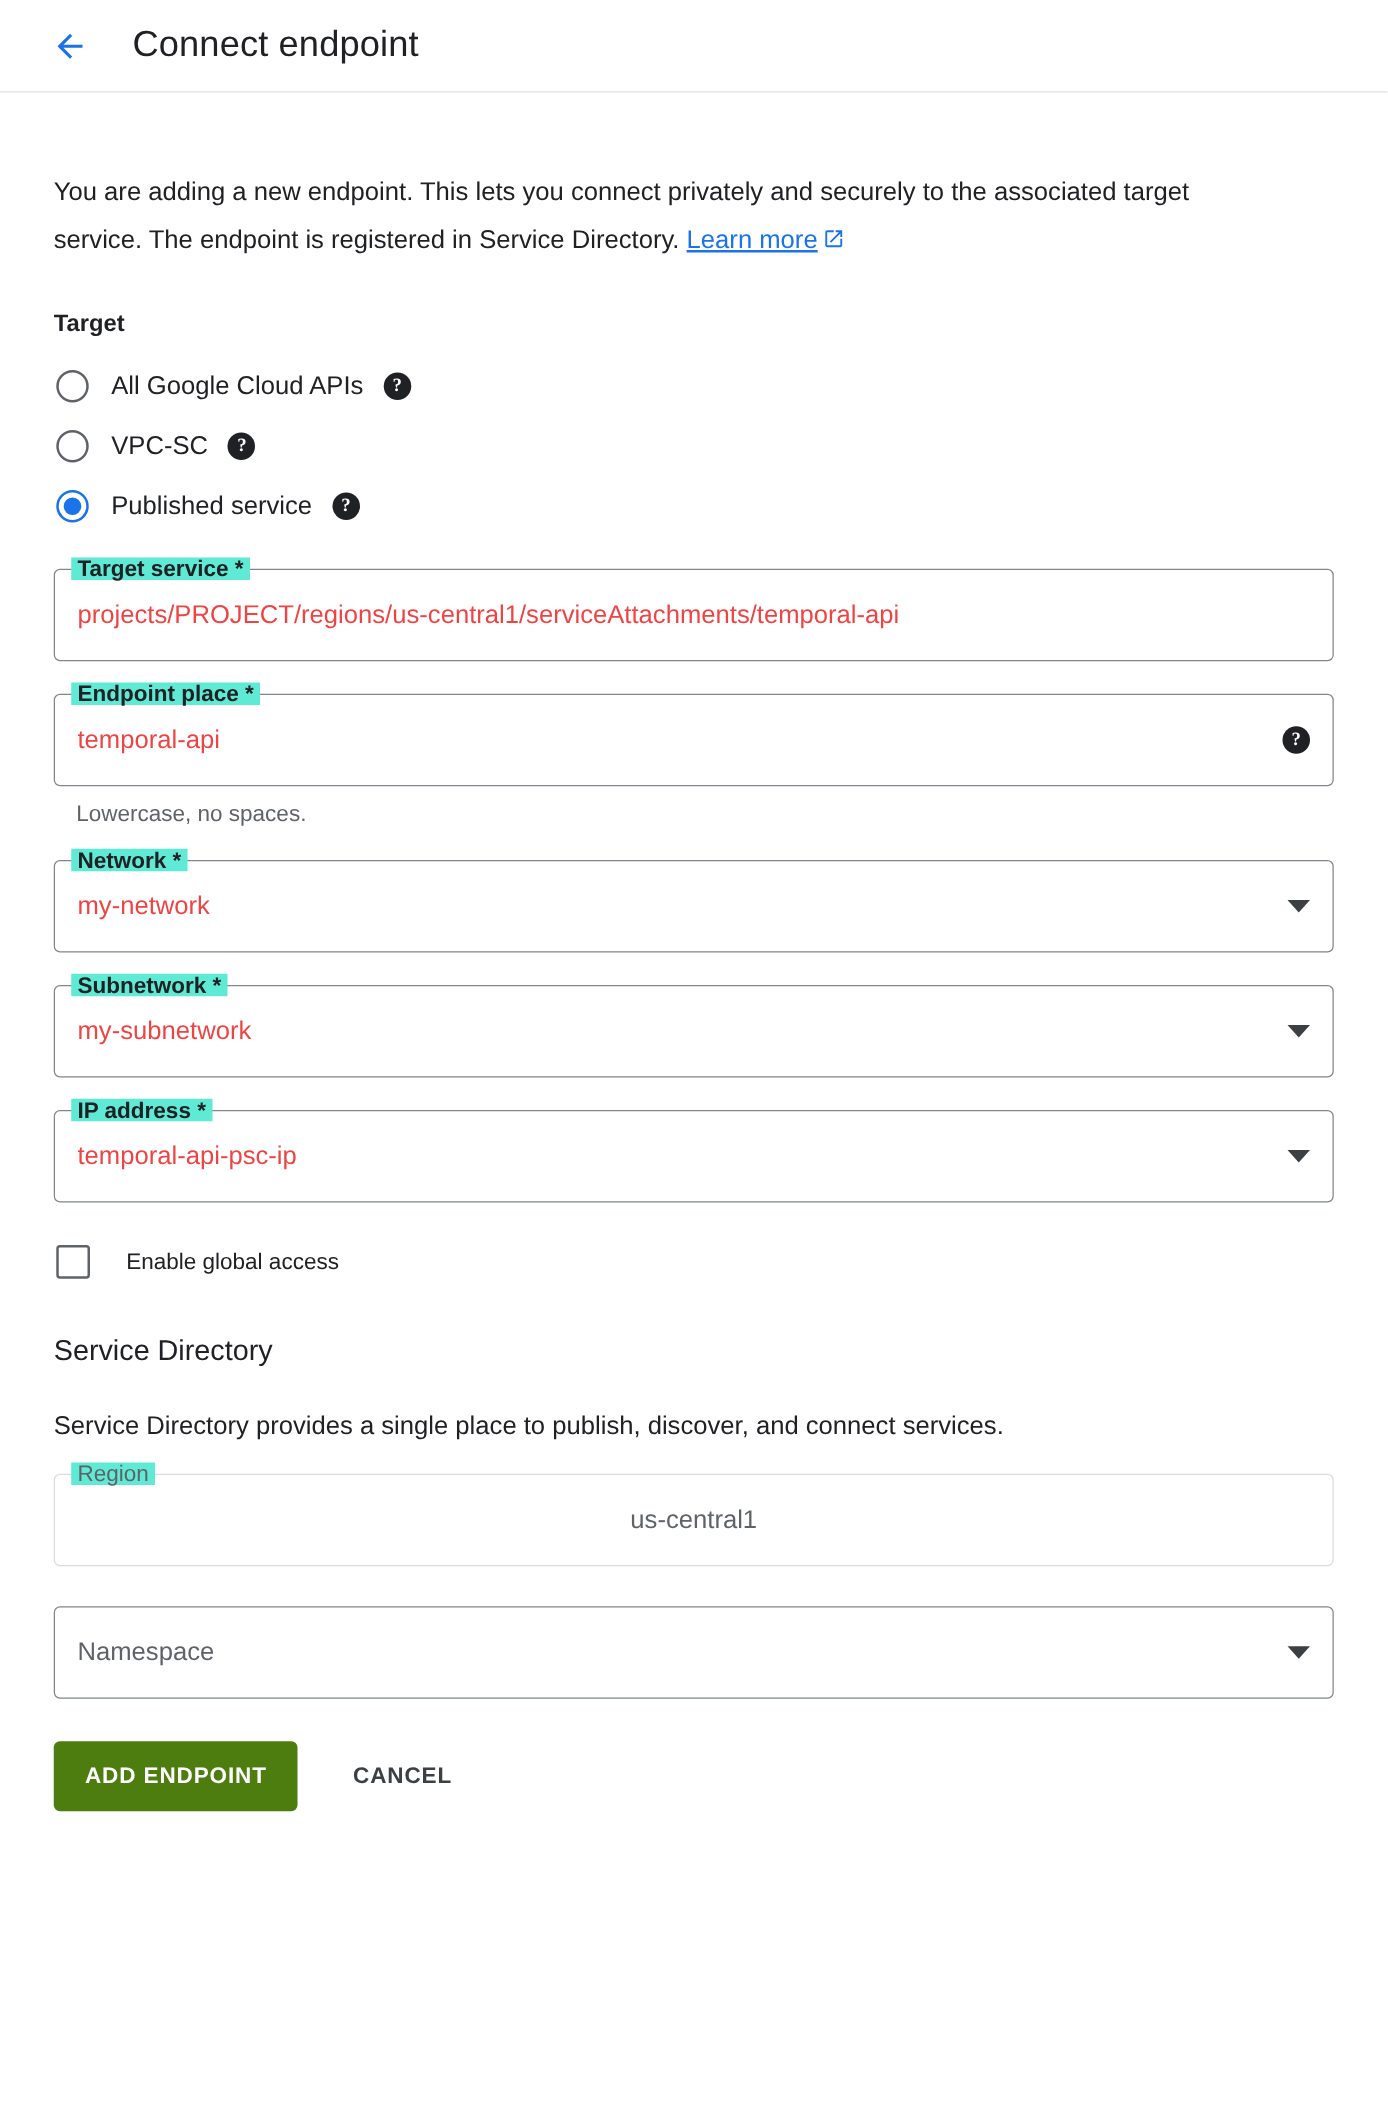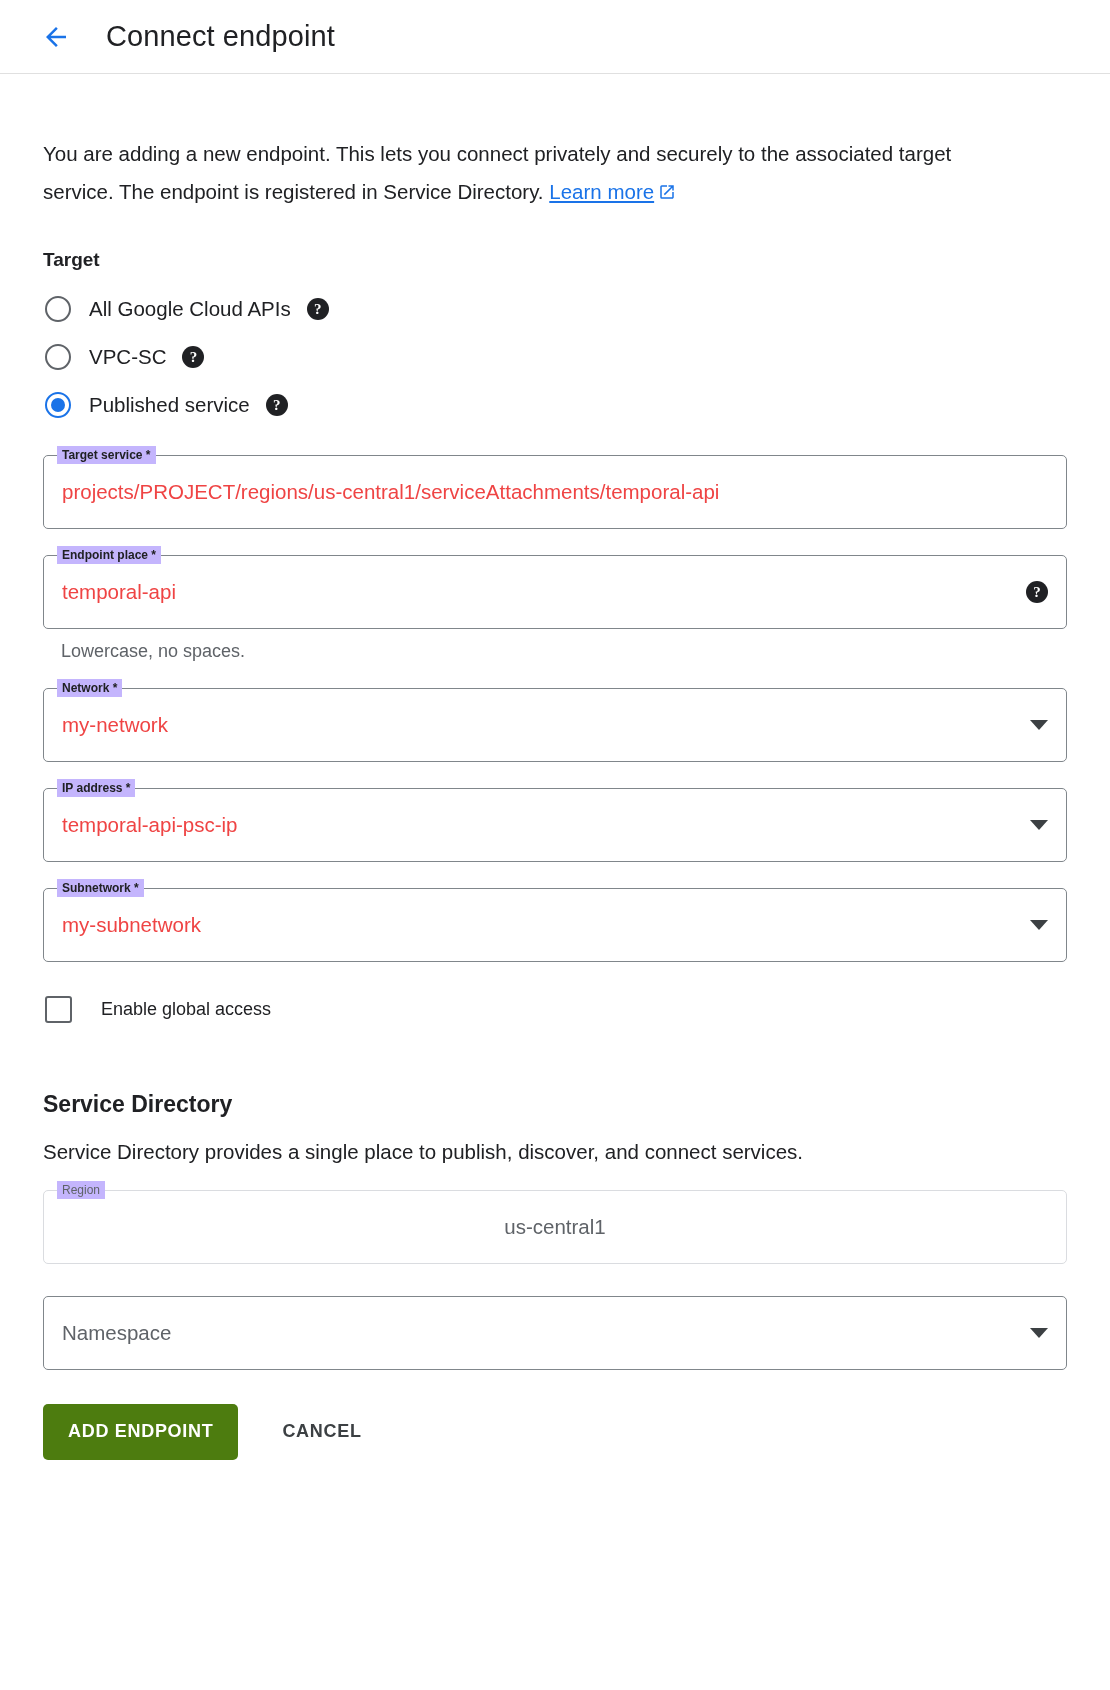--- a/index.html
+++ b/index.html
@@ -133,23 +133,23 @@
   }
   .field.readonly {
     border-color: #dadce0;
     background: #fff;
     text-align: center;
   }
   .field-legend {
     position: absolute;
     top: -10px;
     left: 13px;
-    background: #c4b5fd;
+    background: #5eead4;
     padding: 0 5px;
-    font-size: 12px;
+    font-size: 18px;
     font-weight: bold;
     color: #202124;
     line-height: 18px;
   }
   .field.readonly .field-legend {
     font-weight: normal;
     color: #5f6368;
   }
   .field-value {
     font-size: 20.5px;
@@ -194,27 +194,27 @@
     cursor: pointer;
   }
   .check-label {
     font-size: 18px;
     margin-left: 29px;
   }
 
   
   .sd-title {
     font-size: 23px;
-    font-weight: bold;
-    margin-top: 68px;
+    font-weight: normal;
+    margin-top: 44px;
   }
   .sd-desc {
     font-size: 20.5px;
     color: #202124;
-    margin-top: 22px;
+    margin-top: 35px;
   }
 
   
   .actions {
     display: flex;
     align-items: center;
     margin-top: 34px;
     padding-bottom: 40px;
   }
   .btn-primary {
@@ -297,31 +297,31 @@
   </div>
   <div class="hint">Lowercase, no spaces.</div>
 
   <div class="field">
     <span class="field-legend">Network *</span>
     <span class="field-value">my-network</span>
     <span class="caret"></span>
   </div>
 
   <div class="field">
+    <span class="field-legend">Subnetwork *</span>
+    <span class="field-value">my-subnetwork</span>
+    <span class="caret"></span>
+  </div>
+
+  <div class="field">
     <span class="field-legend">IP address *</span>
     <span class="field-value">temporal-api-psc-ip</span>
     <span class="caret"></span>
   </div>
 
-  <div class="field">
-    <span class="field-legend">Subnetwork *</span>
-    <span class="field-value">my-subnetwork</span>
-    <span class="caret"></span>
-  </div>
-
   <div class="check-row">
     <div class="checkbox"></div>
     <div class="check-label">Enable global access</div>
   </div>
 
   <div class="sd-title">Service Directory</div>
   <div class="sd-desc">Service Directory provides a single place to publish, discover, and connect services.</div>
 
   <div class="field readonly">
     <span class="field-legend">Region</span>

